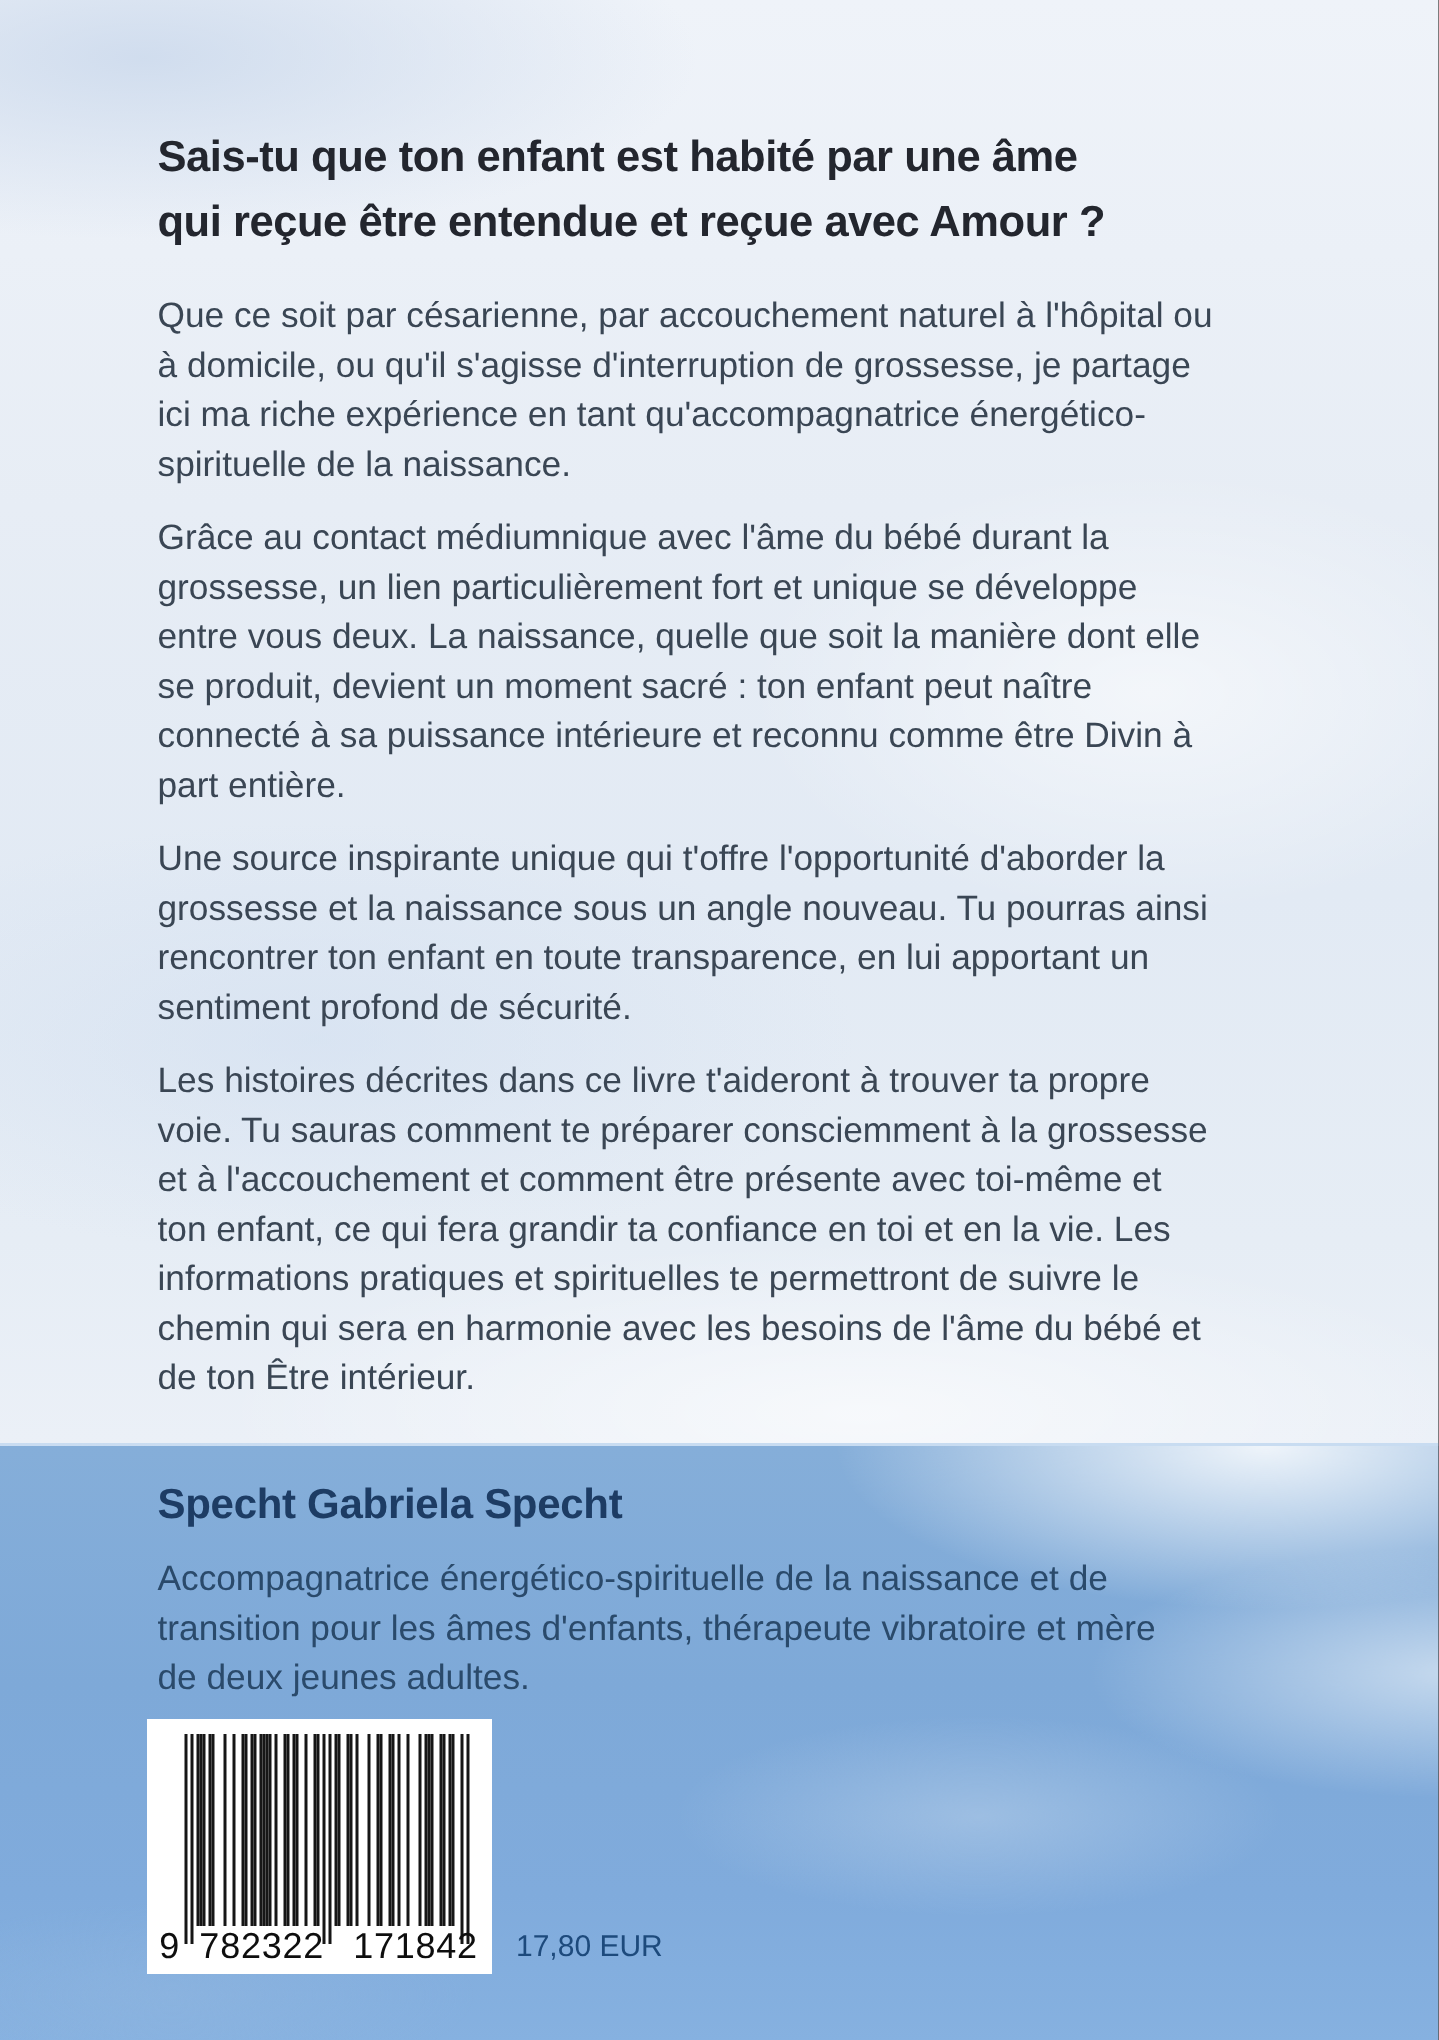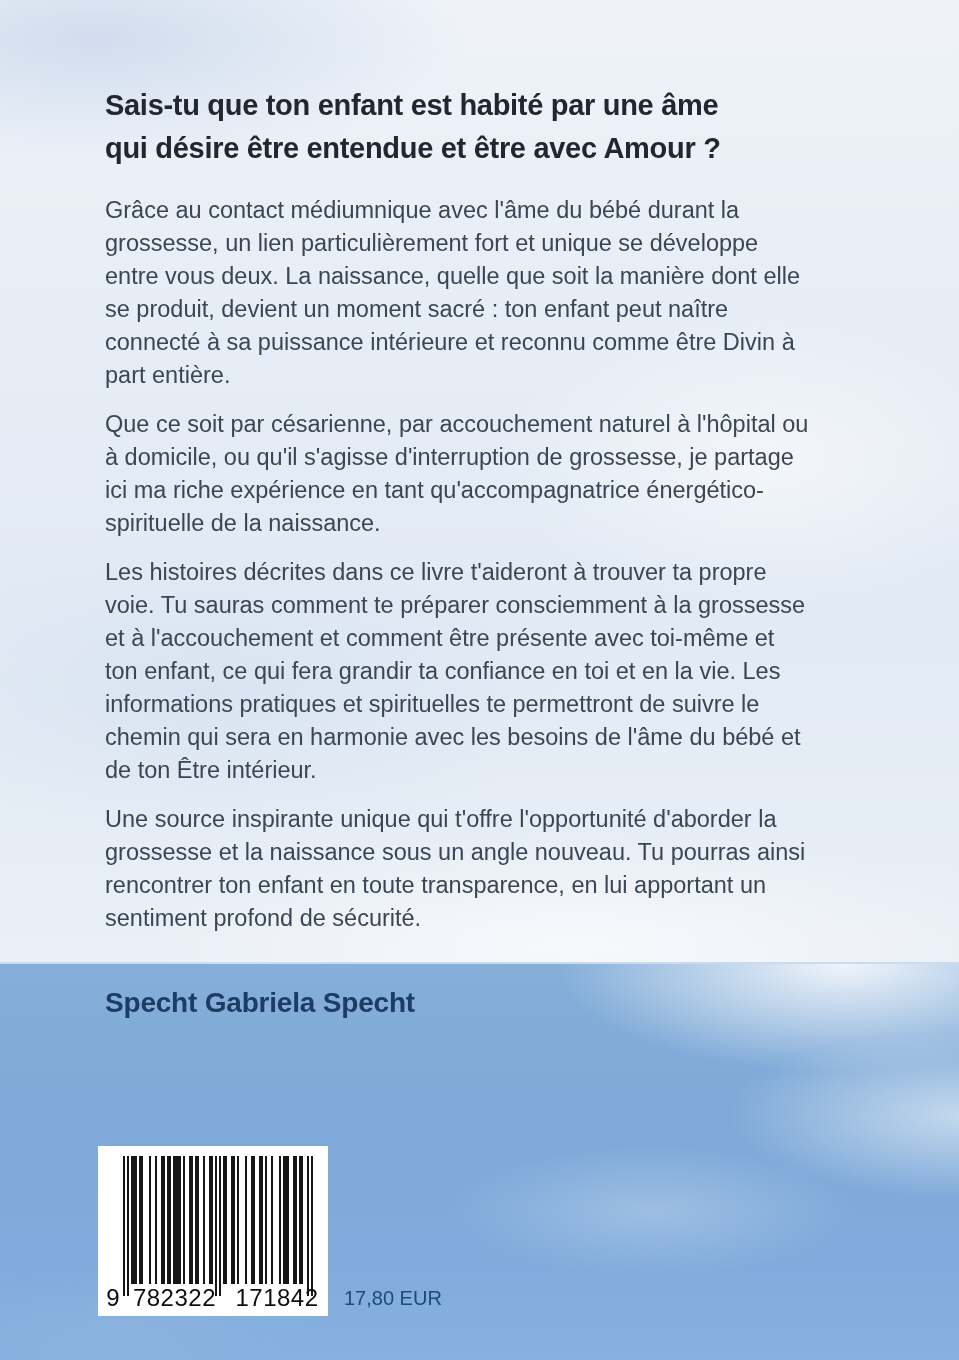--- a/index.html
+++ b/index.html
@@ -83,48 +83,51 @@
 </style>
 </head>
 <body>
 
 <div class="cover">
 
   <div class="sky sky-top"></div>
   <div class="sky sky-bottom"></div>
 
   <h1 class="headline">Sais-tu que ton enfant est habité par une âme
-qui désire être entendue et être avec Amour ?</h1>
+qui reçue être entendue et reçue avec Amour ?</h1>
 
   <div class="blurb">
+    <p>Que ce soit par césarienne, par accouchement naturel à l'hôpital ou
+à domicile, ou qu'il s'agisse d'interruption de grossesse, je partage
+ici ma riche expérience en tant qu'accompagnatrice énergético-
+spirituelle de la naissance.</p>
     <p>Grâce au contact médiumnique avec l'âme du bébé durant la
 grossesse, un lien particulièrement fort et unique se développe
 entre vous deux. La naissance, quelle que soit la manière dont elle
 se produit, devient un moment sacré : ton enfant peut naître
 connecté à sa puissance intérieure et reconnu comme être Divin à
 part entière.</p>
-    <p>Que ce soit par césarienne, par accouchement naturel à l'hôpital ou
-à domicile, ou qu'il s'agisse d'interruption de grossesse, je partage
-ici ma riche expérience en tant qu'accompagnatrice énergético-
-spirituelle de la naissance.</p>
+    <p>Une source inspirante unique qui t'offre l'opportunité d'aborder la
+grossesse et la naissance sous un angle nouveau. Tu pourras ainsi
+rencontrer ton enfant en toute transparence, en lui apportant un
+sentiment profond de sécurité.</p>
     <p>Les histoires décrites dans ce livre t'aideront à trouver ta propre
 voie. Tu sauras comment te préparer consciemment à la grossesse
 et à l'accouchement et comment être présente avec toi-même et
 ton enfant, ce qui fera grandir ta confiance en toi et en la vie. Les
 informations pratiques et spirituelles te permettront de suivre le
 chemin qui sera en harmonie avec les besoins de l'âme du bébé et
 de ton Être intérieur.</p>
-    <p>Une source inspirante unique qui t'offre l'opportunité d'aborder la
-grossesse et la naissance sous un angle nouveau. Tu pourras ainsi
-rencontrer ton enfant en toute transparence, en lui apportant un
-sentiment profond de sécurité.</p>
   </div>
 
   <div class="author-section">
     <h2 class="author-name">Specht Gabriela Specht</h2>
+    <p class="author-bio">Accompagnatrice énergético-spirituelle de la naissance et de
+transition pour les âmes d'enfants, thérapeute vibratoire et mère
+de deux jeunes adultes.</p>
   </div>
 
   <div class="barcode-box">
     <div class="barcode-bars">
         <div class="module on guard"></div>
         <div class="module guard"></div>
         <div class="module on guard"></div>
         <div class="module"></div>
         <div class="module on"></div>
         <div class="module on"></div>

